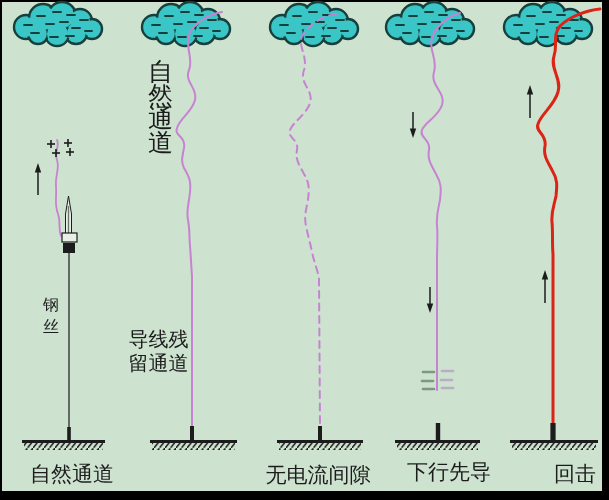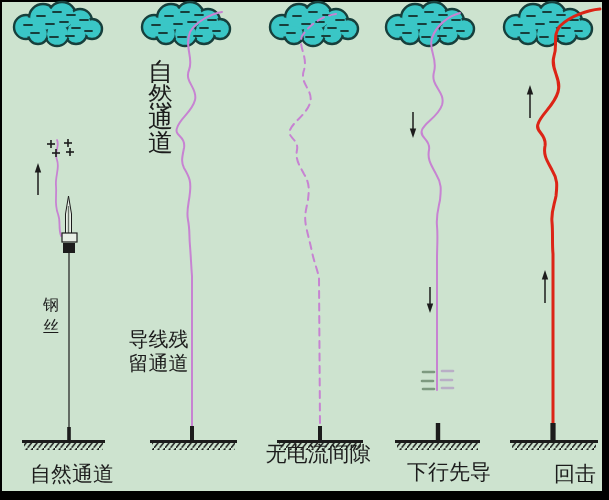--- a/index.html
+++ b/index.html
@@ -202,16 +202,16 @@
     </g>
   </svg>
 
   <div class="label vtext" style="left:148px;top:60px;width:24px;font-size:25px;line-height:23.5px;">自然通道</div>
 
   <div class="label vtext" style="left:40px;top:294px;width:22px;font-size:16px;line-height:22px;">钢丝</div>
 
   <div class="label vtext" style="left:127px;top:283px;width:63px;font-size:20px;line-height:23.5px;margin-top:45px;">导线残留通道</div>
 
   <div class="label caption" style="left:72px;top:460px;">自然通道</div>
-  <div class="label caption" style="left:318px;top:440px;">无电流间隙</div>
+  <div class="label caption" style="left:318px;top:461px;">无电流间隙</div>
   <div class="label caption" style="left:449px;top:458px;">下行先导</div>
   <div class="label caption" style="left:575px;top:460px;">回击</div>
 </div>
 
 </body></html>

